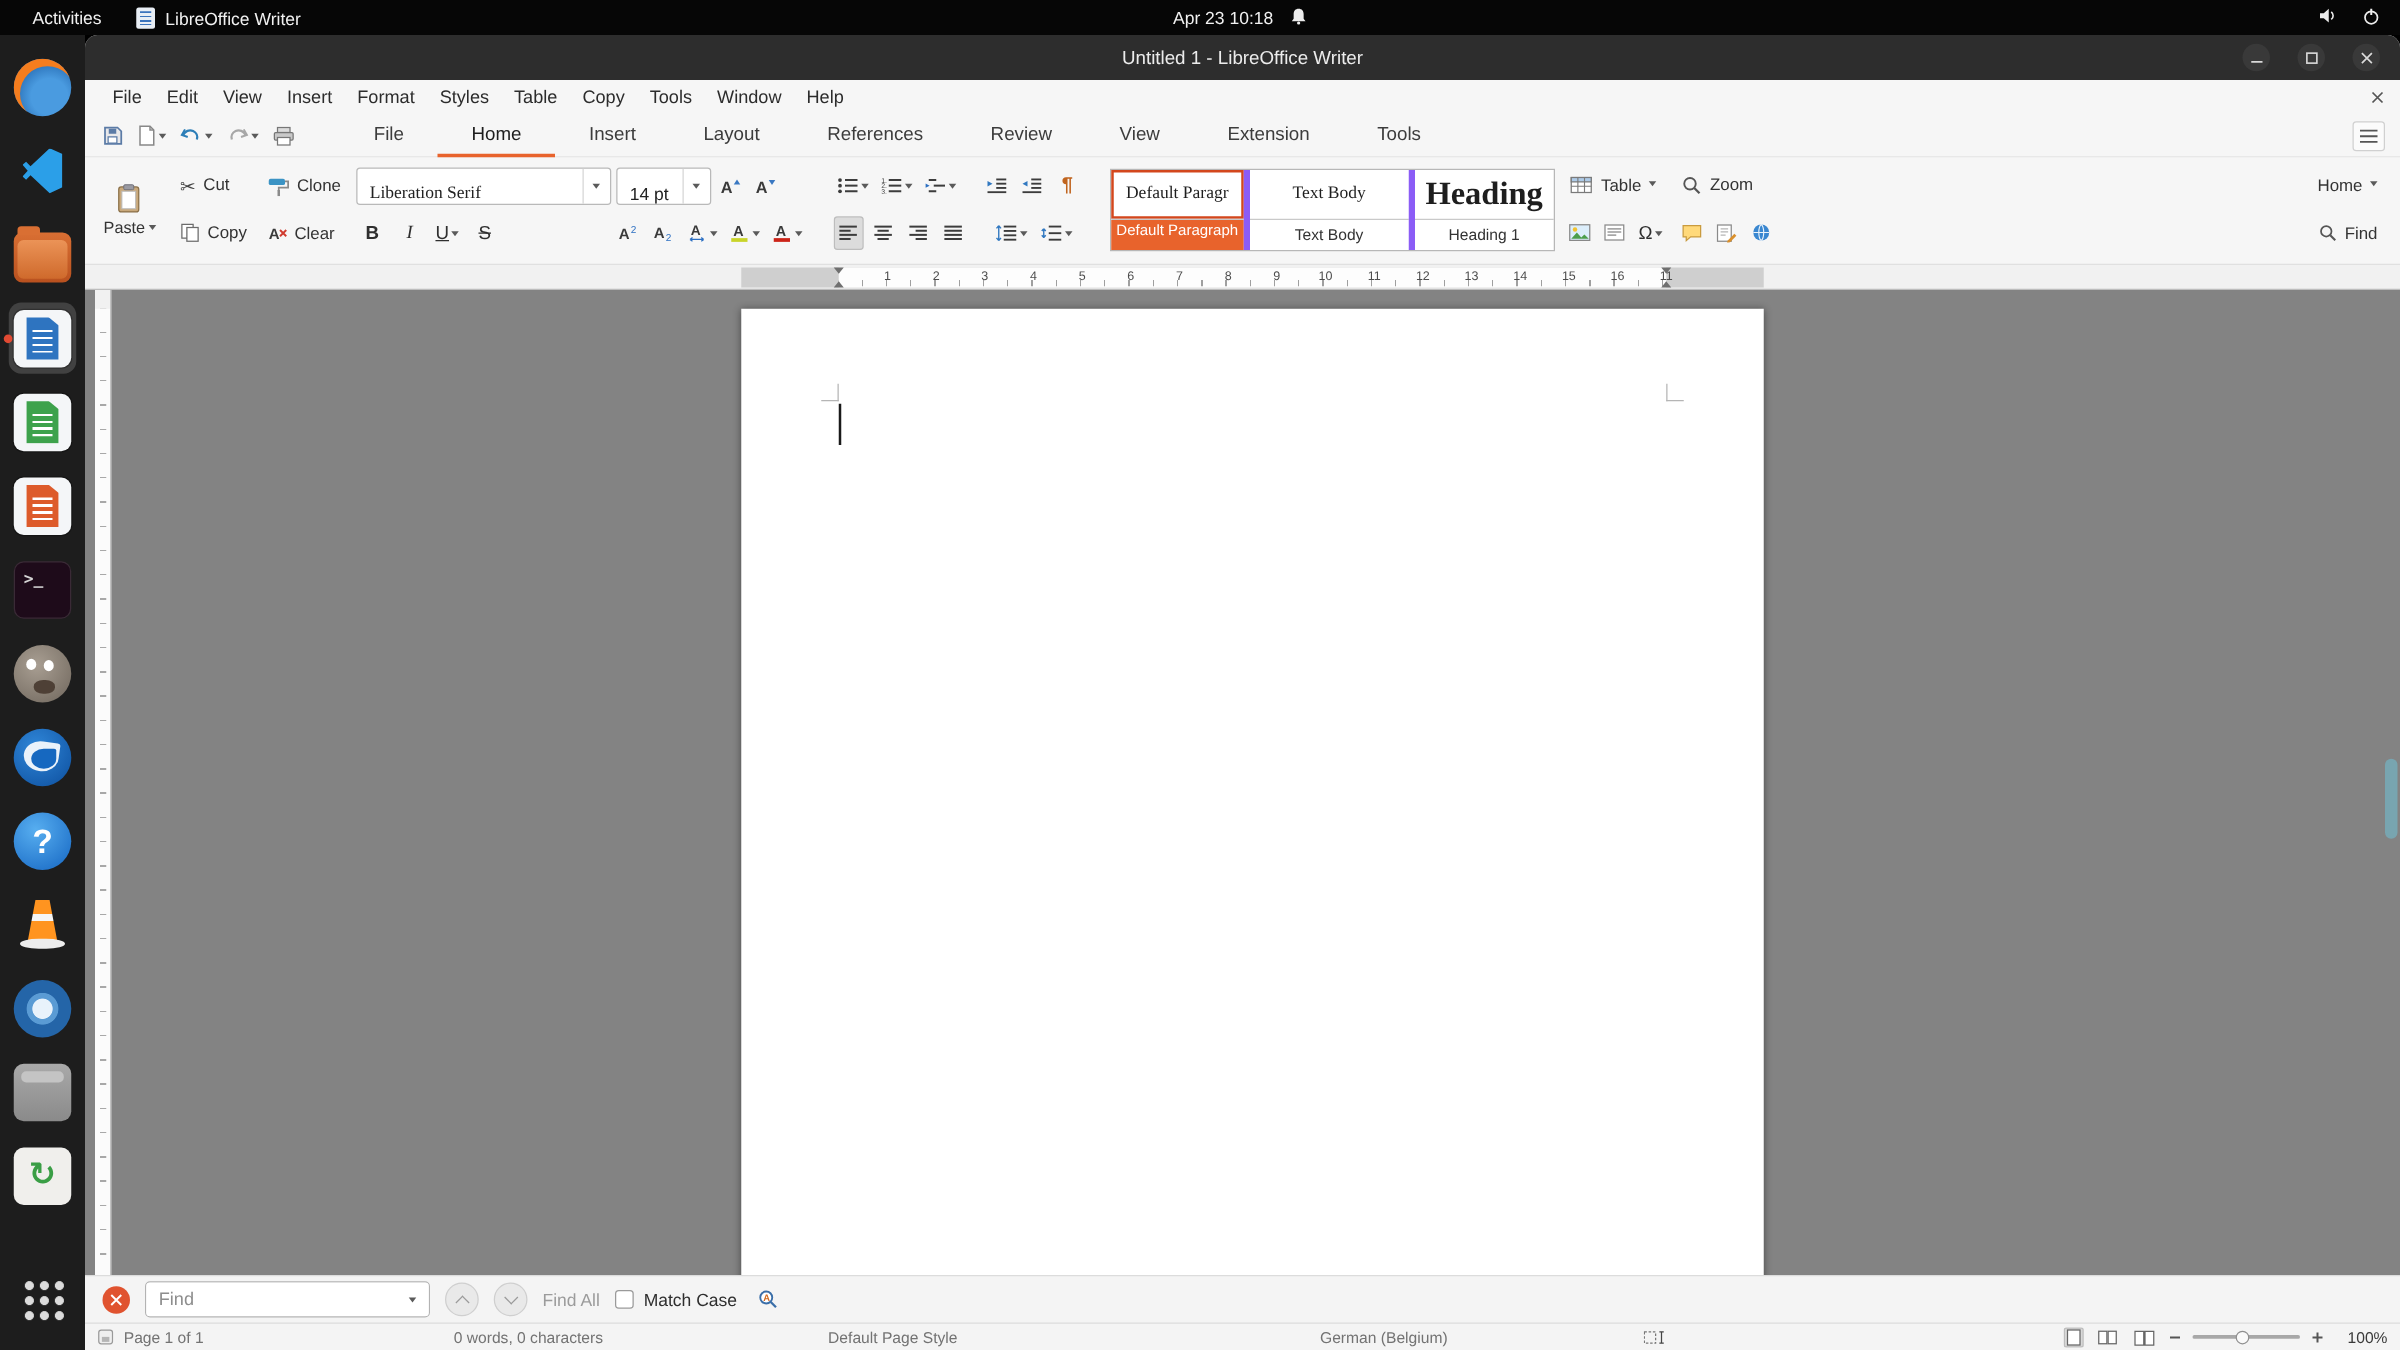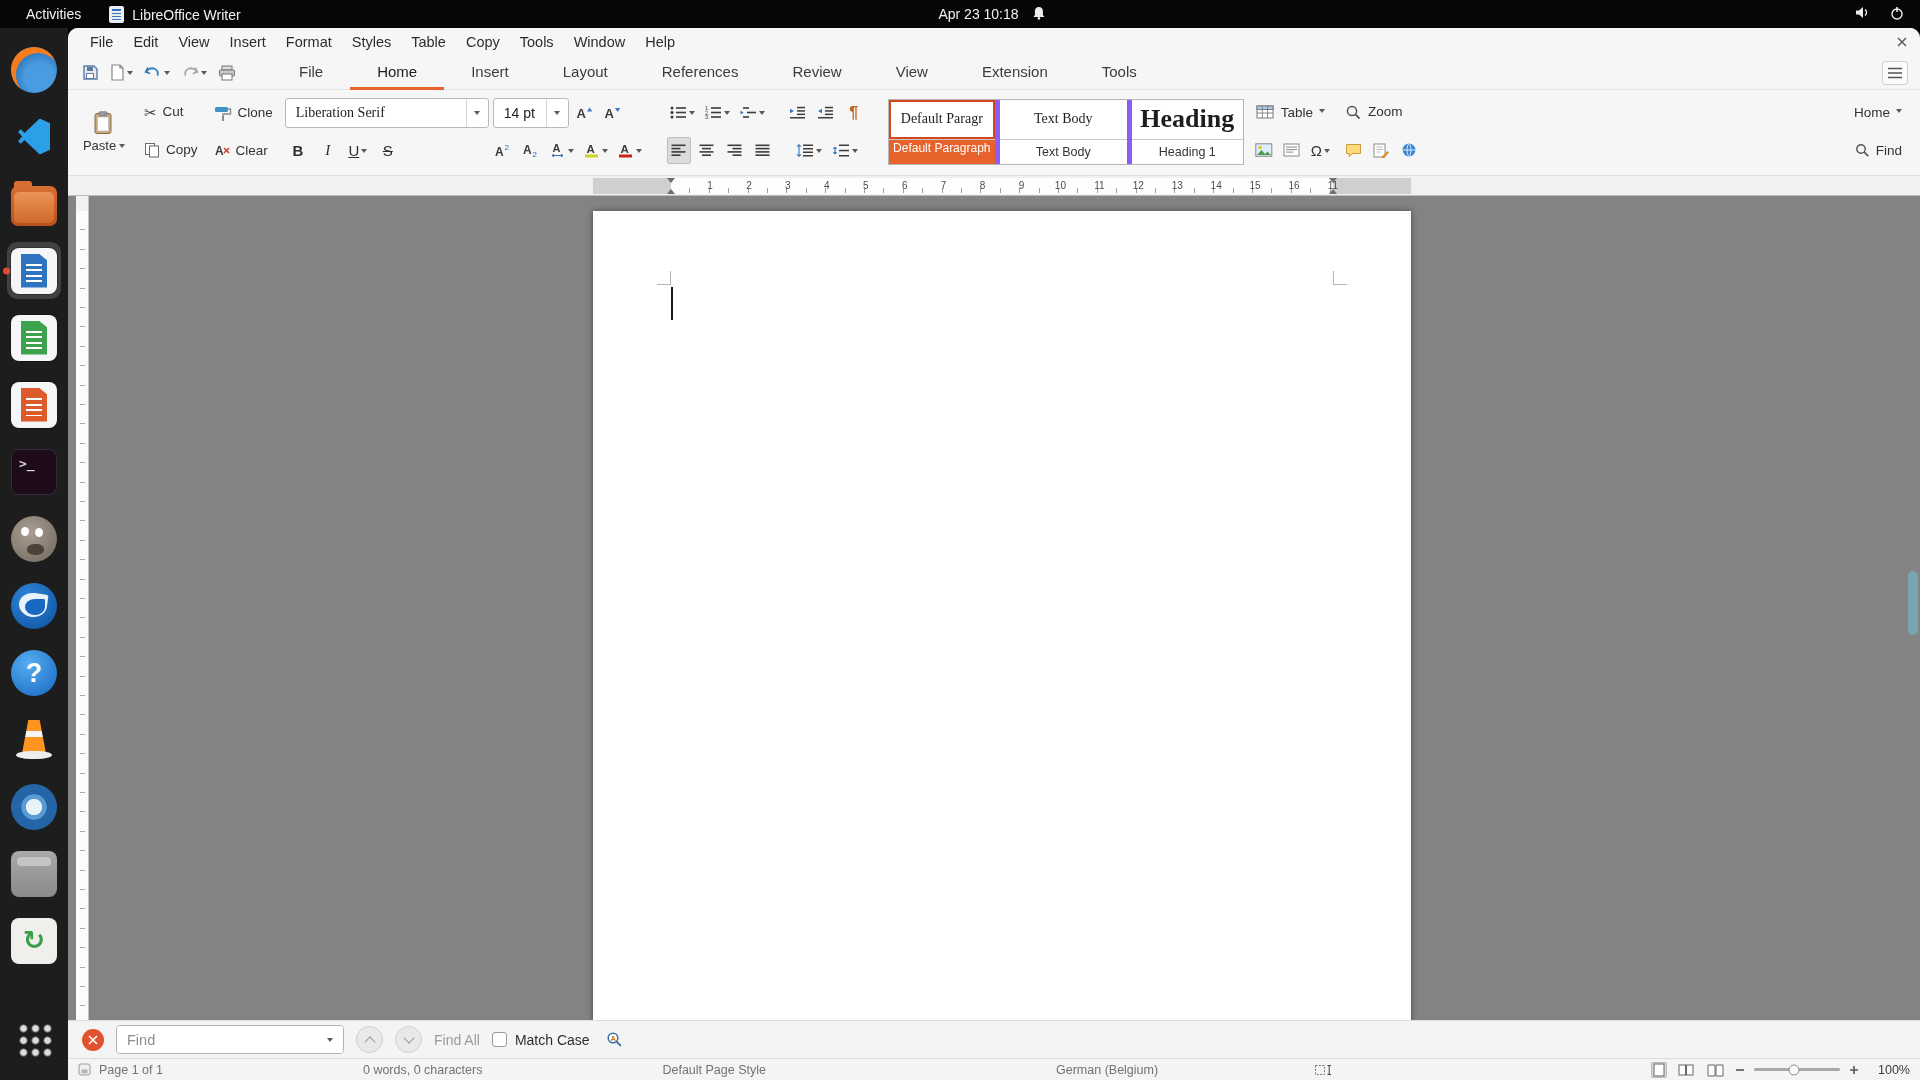--- a/index.html
+++ b/index.html
@@ -77,21 +77,21 @@
 
 
 .ribbon{height:86px;background:#f6f6f6;display:flex;align-items:stretch;padding:4px 12px 6px 8px;gap:8px;border-bottom:1px solid #e0e0e0;flex:none}
 .rg{display:flex;flex-direction:column;justify-content:space-between}
 .rrow{display:flex;align-items:center;gap:4px;height:38px}
 .paste-btn{width:56px;display:flex;flex-direction:column;align-items:center;justify-content:center;gap:3px;border:none;background:none;cursor:pointer;font-size:13px;color:#333}
 .pb-label{display:flex;align-items:center;gap:3px}
 .lbl-btn{display:flex;align-items:flex-start;gap:6px;border:none;background:none;font-size:13.5px;color:#333;cursor:pointer;padding:2px 4px;white-space:nowrap}
 .ibtn{min-width:24px;height:27px;display:flex;align-items:center;justify-content:center;gap:2px;border:none;background:none;cursor:pointer;border-radius:3px;font-size:15px;color:#2f2f2f;padding:0 3px}
 .caret{width:0;height:0;border:3.6px solid transparent;border-top:4.4px solid #5a5a5a;margin-top:4px;flex:none}
-.select{display:flex;align-items:center;height:30px;border:1px solid #b9b9b9;border-radius:3px;background:#fff;padding:0 0 0 10px;font-size:14px;color:#222;cursor:pointer}
+.select{display:flex;align-items:flex-end;height:30px;border:1px solid #b9b9b9;border-radius:3px;background:#fff;padding:0 0 0 10px;font-size:14px;color:#222;cursor:pointer}
 .select .selval{flex:1;text-align:left;white-space:nowrap;overflow:hidden}
 .select .dd{width:22px;align-self:stretch;display:flex;align-items:center;justify-content:center;border-left:1px solid #d6d6d6}
 .fontname{width:204px}
 .fontname .selval{font-family:"Liberation Serif",serif}
 .fontsize{width:76px}
 .fmt{font-size:15px;width:26px}
 .fmt.b{font-weight:bold}
 .fmt.i{font-style:italic;font-family:"Liberation Serif",serif}
 .fmt.u .uu{text-decoration:underline}
 .fmt.s{text-decoration:line-through}
@@ -265,20 +265,40 @@
         <span class="dicon"></span>
       </button>
       </div>
     <button class="dock-item app-grid">
       <span class="grid-icon"></span>
     </button>
   </nav>
 
   <main class="window">
 
+    <div class="titlebar">
+      <span class="title">Untitled 1 - LibreOffice Writer</span>
+      <div class="win-controls">
+        <button class="wc">
+            <svg width="11" height="11">
+              <path d="M1 8.5h9" stroke="#d9d9d9" stroke-width="1.4"></path>
+            </svg>
+          </button>
+        <button class="wc">
+            <svg width="11" height="11">
+              <rect x="1.5" y="1.5" width="8" height="8" fill="none" stroke="#d9d9d9" stroke-width="1.3"></rect>
+            </svg>
+          </button>
+        <button class="wc">
+            <svg width="11" height="11">
+              <path d="M1.5 1.5l8 8M9.5 1.5l-8 8" stroke="#d9d9d9" stroke-width="1.4"></path>
+            </svg>
+          </button>
+      </div>
+    </div>
 
     <div class="menubar">
       <div class="menu-items">
           <button class="menu-item">File</button>
           <button class="menu-item">Edit</button>
           <button class="menu-item">View</button>
           <button class="menu-item">Insert</button>
           <button class="menu-item">Format</button>
           <button class="menu-item">Styles</button>
           <button class="menu-item">Table</button>

